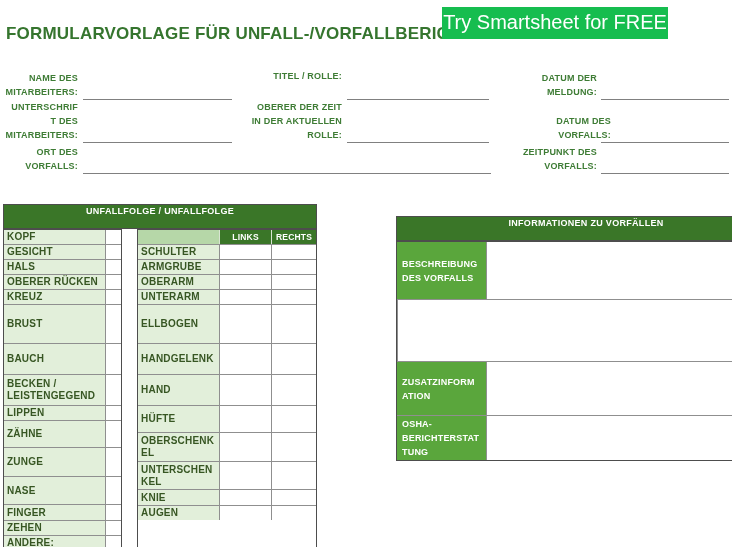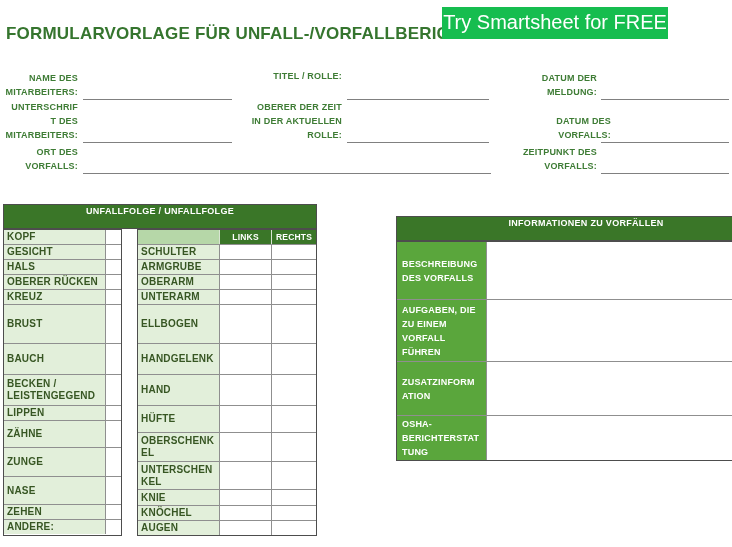--- a/index.html
+++ b/index.html
@@ -166,20 +166,24 @@
         <div class="acheck"></div>
       </div>
       <div class="arow" style="height:29px">
         <div class="alabel">ZUNGE</div>
         <div class="acheck"></div>
       </div>
       <div class="arow" style="height:28px">
         <div class="alabel">NASE</div>
         <div class="acheck"></div>
       </div>
+      <div class="arow" style="height:16px">
+        <div class="alabel">FINGER</div>
+        <div class="acheck"></div>
+      </div>
       <div class="arow" style="height:15px">
         <div class="alabel">ZEHEN</div>
         <div class="acheck"></div>
       </div>
       <div class="arow" style="height:14px">
         <div class="alabel">ANDERE:</div>
         <div class="acheck"></div>
       </div>
     </div>
     <div class="spacer"></div>
@@ -234,46 +238,40 @@
         <div class="bcell bc1"></div>
         <div class="bcell bc2"></div>
       </div>
       <div class="brow" style="height:28px">
         <div class="blabel">UNTERSCHENKEL</div>
         <div class="bcell bc1"></div>
         <div class="bcell bc2"></div>
       </div>
       <div class="brow" style="height:16px">
         <div class="blabel">KNIE</div>
-        <div class="bcell bc1"></div>
-        <div class="bcell bc2"></div>
-      </div>
-      <div class="brow" style="height:15px">
-        <div class="blabel">KNÖCHEL</div>
         <div class="bcell bc1"></div>
         <div class="bcell bc2"></div>
       </div>
       <div class="brow" style="height:14px">
         <div class="blabel">AUGEN</div>
         <div class="bcell bc1"></div>
         <div class="bcell bc2"></div>
       </div>
     </div>
   </div>
 </div>
 
 <div class="rtable">
   <div class="ttl-bar">INFORMATIONEN ZU VORFÄLLEN</div>
   <div class="rbody">
     <div class="irow" style="height:58px">
       <div class="ilabel">BESCHREIBUNG DES VORFALLS</div>
       <div class="icontent"></div>
     </div>
     <div class="irow" style="height:62px">
-      <div class="ilabel">AUFGABEN, DIE ZU EINEM VORFALL FÜHREN</div>
       <div class="icontent"></div>
     </div>
     <div class="irow" style="height:54px">
       <div class="ilabel">ZUSATZINFORMATION</div>
       <div class="icontent"></div>
     </div>
     <div class="irow" style="height:44px">
       <div class="ilabel">OSHA-BERICHTERSTATTUNG</div>
       <div class="icontent"></div>
     </div>

